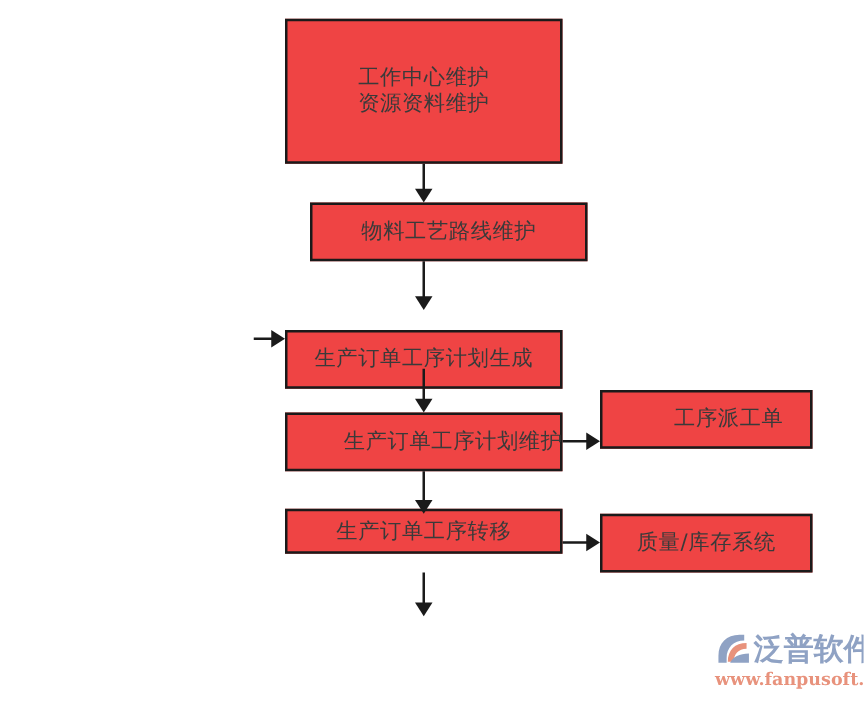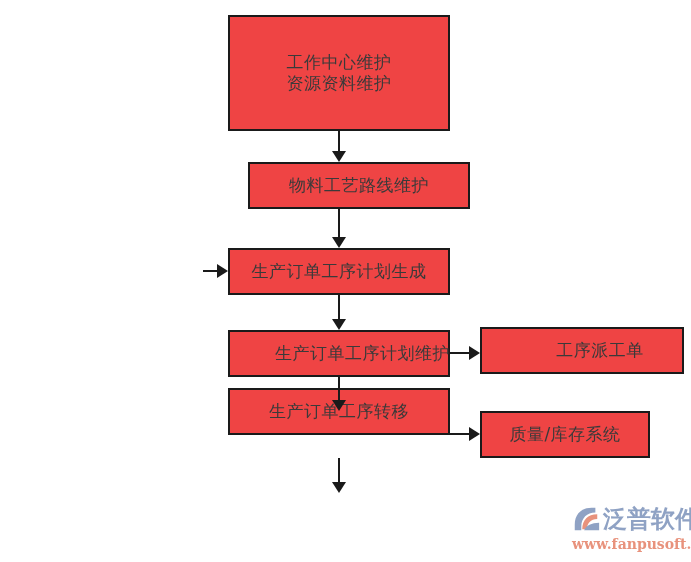--- a/index.html
+++ b/index.html
@@ -36,24 +36,24 @@
     white-space: nowrap;
   }
   .node .line {
     display: block;
     padding: 2px 0;
   }
   
   #node-basic-data   { left: 228px; top: 15px;  width: 222px; height: 116px; }
   #node-routing      { left: 228px; top: 162px; width: 222px; height: 47px; margin-left: 20px;  }
   #node-approved     { left: 22px;  top: 248px; width: 181px; height: 47px;  }
-  #node-plan-gen     { left: 228px; top: 248px; width: 222px; height: 47px;  }
+  #node-plan-gen     { left: 228px; top: 264px; width: 222px; height: 47px;  }
   #node-plan-maint   { left: 228px; top: 330px; width: 222px; height: 47px; padding-left: 47px;  }
-  #node-dispatch     { left: 480px; top: 327px; width: 204px; height: 47px; padding-left: 36px;  }
-  #node-transfer     { left: 228px; top: 388px; width: 222px; height: 47px;  }
+  #node-dispatch     { left: 480px; top: 312px; width: 170px; height: 47px; padding-left: 36px;  }
+  #node-transfer     { left: 228px; top: 407px; width: 222px; height: 36px;  }
   #node-qc-inv       { left: 480px; top: 411px; width: 170px; height: 47px;  }
   #node-status-rpt   { left: 228px; top: 493px; width: 222px; height: 47px;  }
 
   
   .conn { position: absolute; }
   .conn .stem-v {
     position: absolute;
     left: 0;
     top: 0;
     width: 2px;

